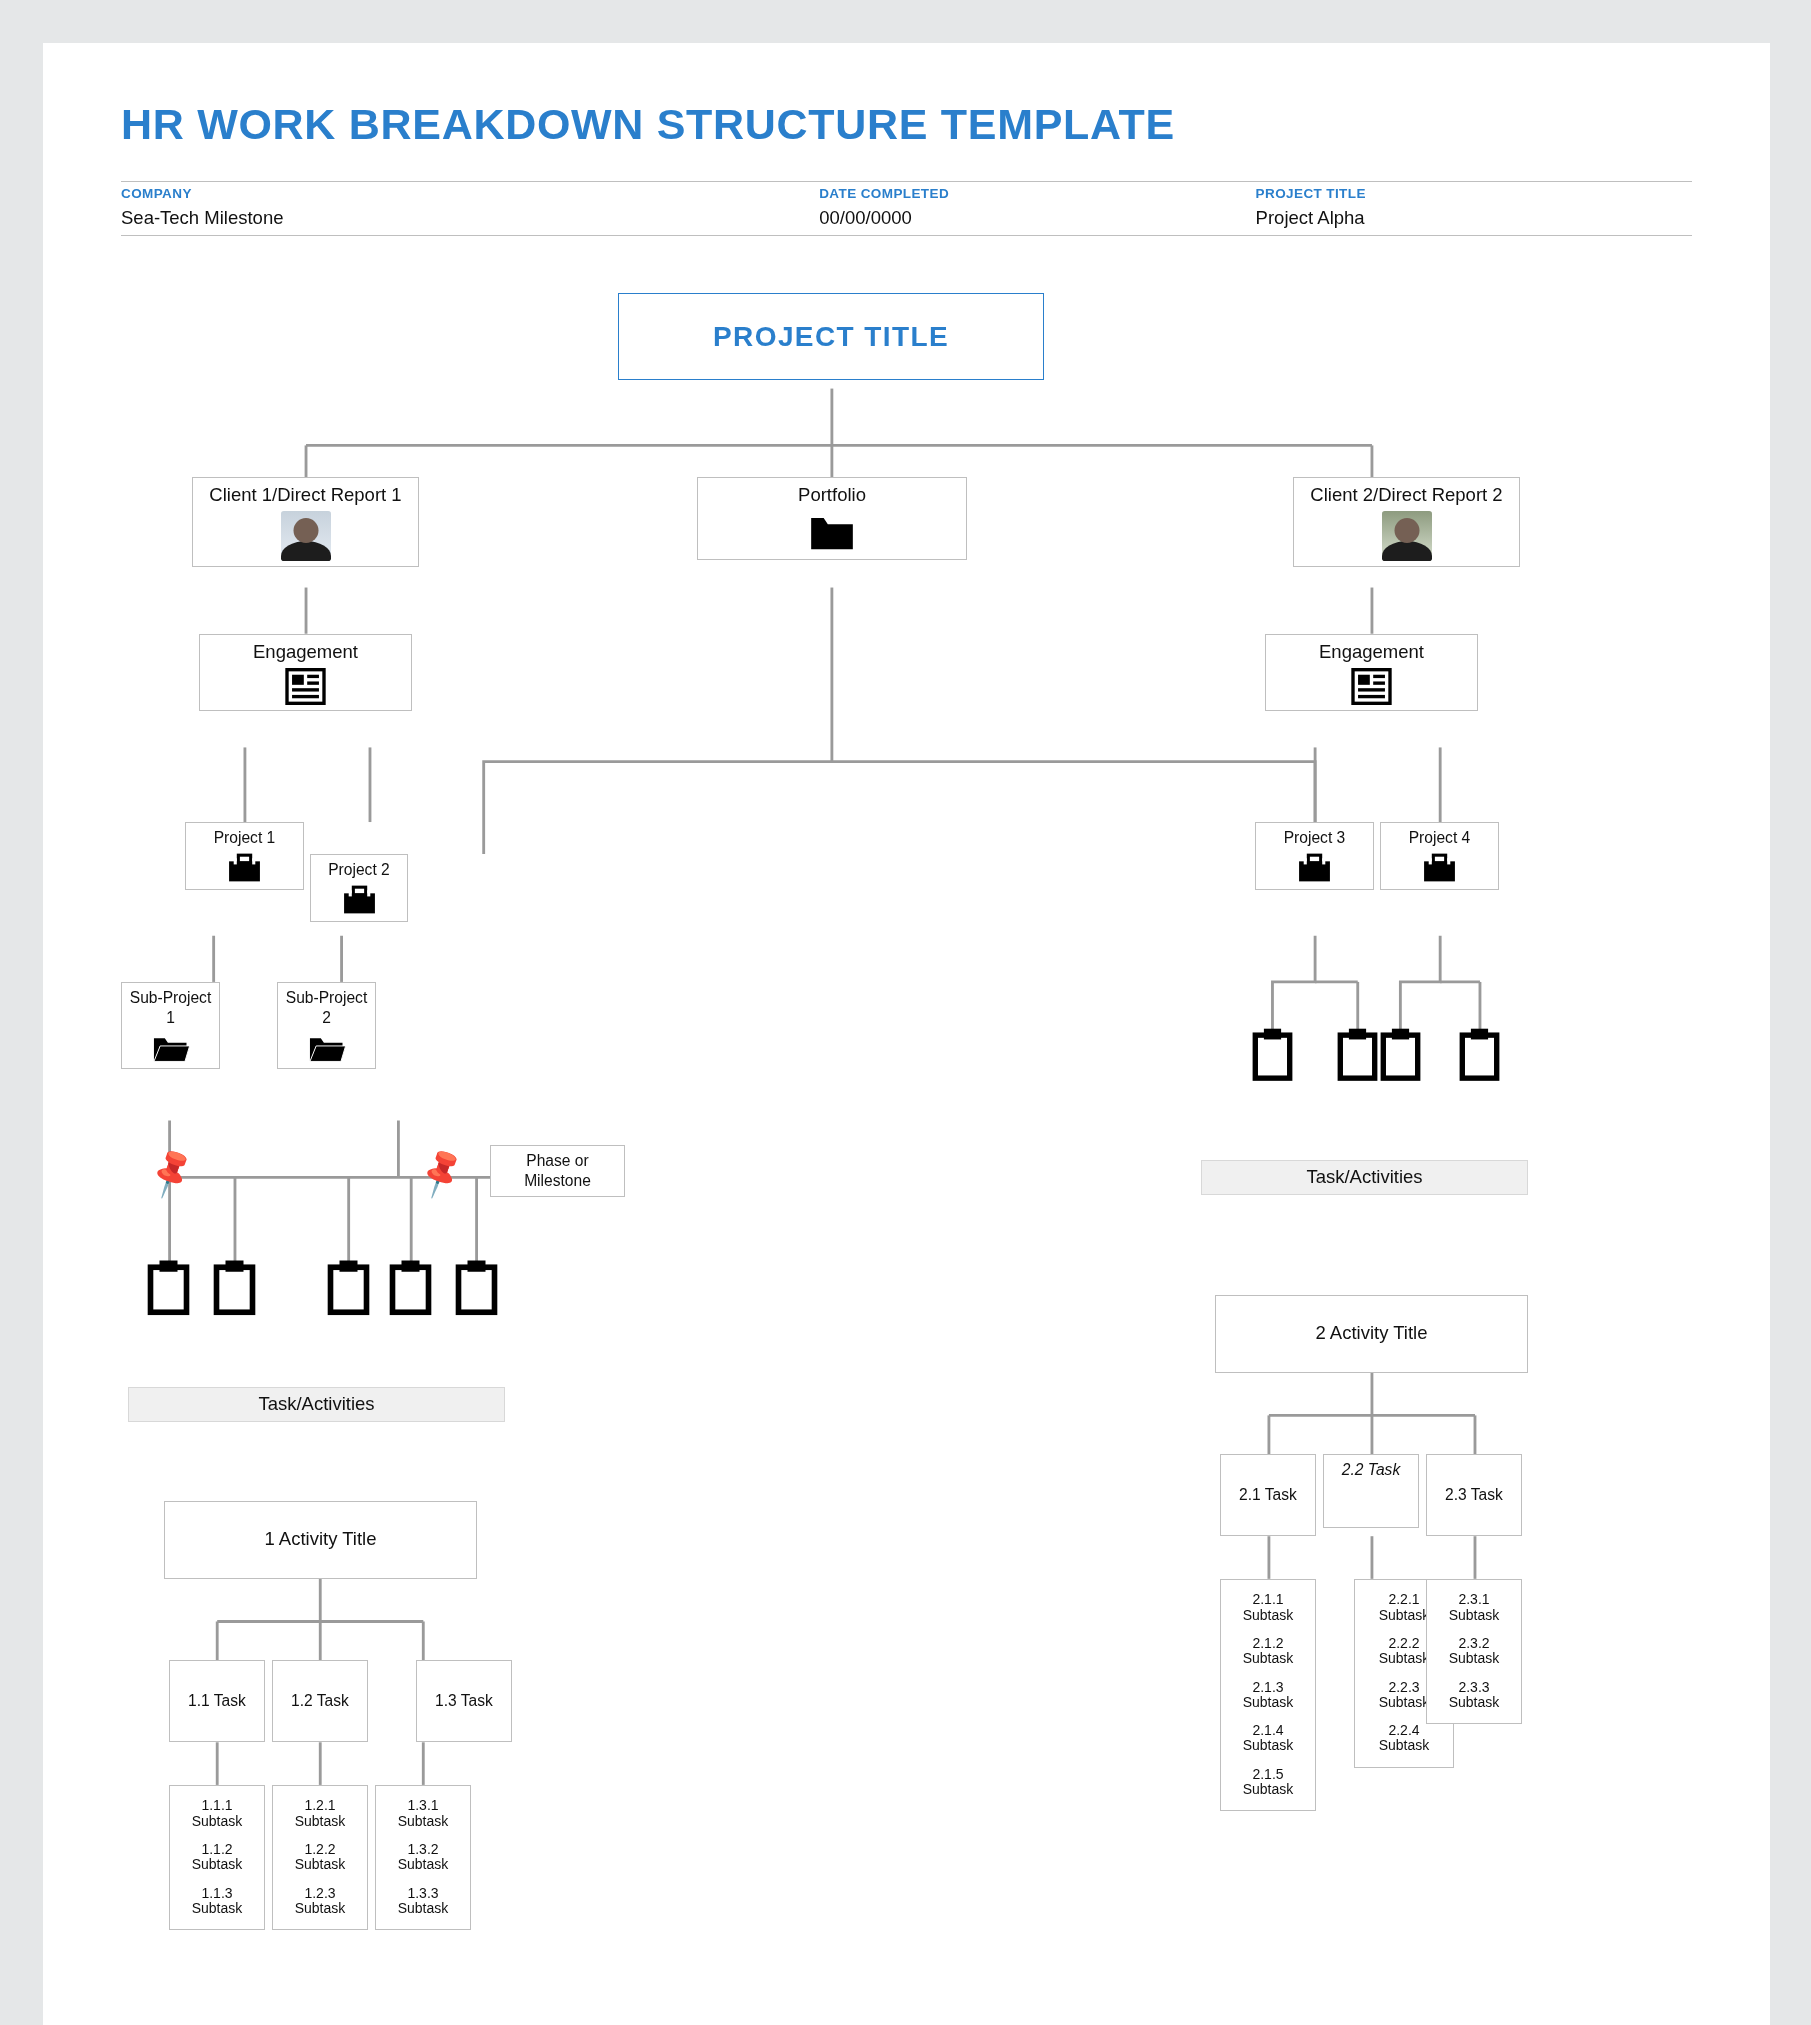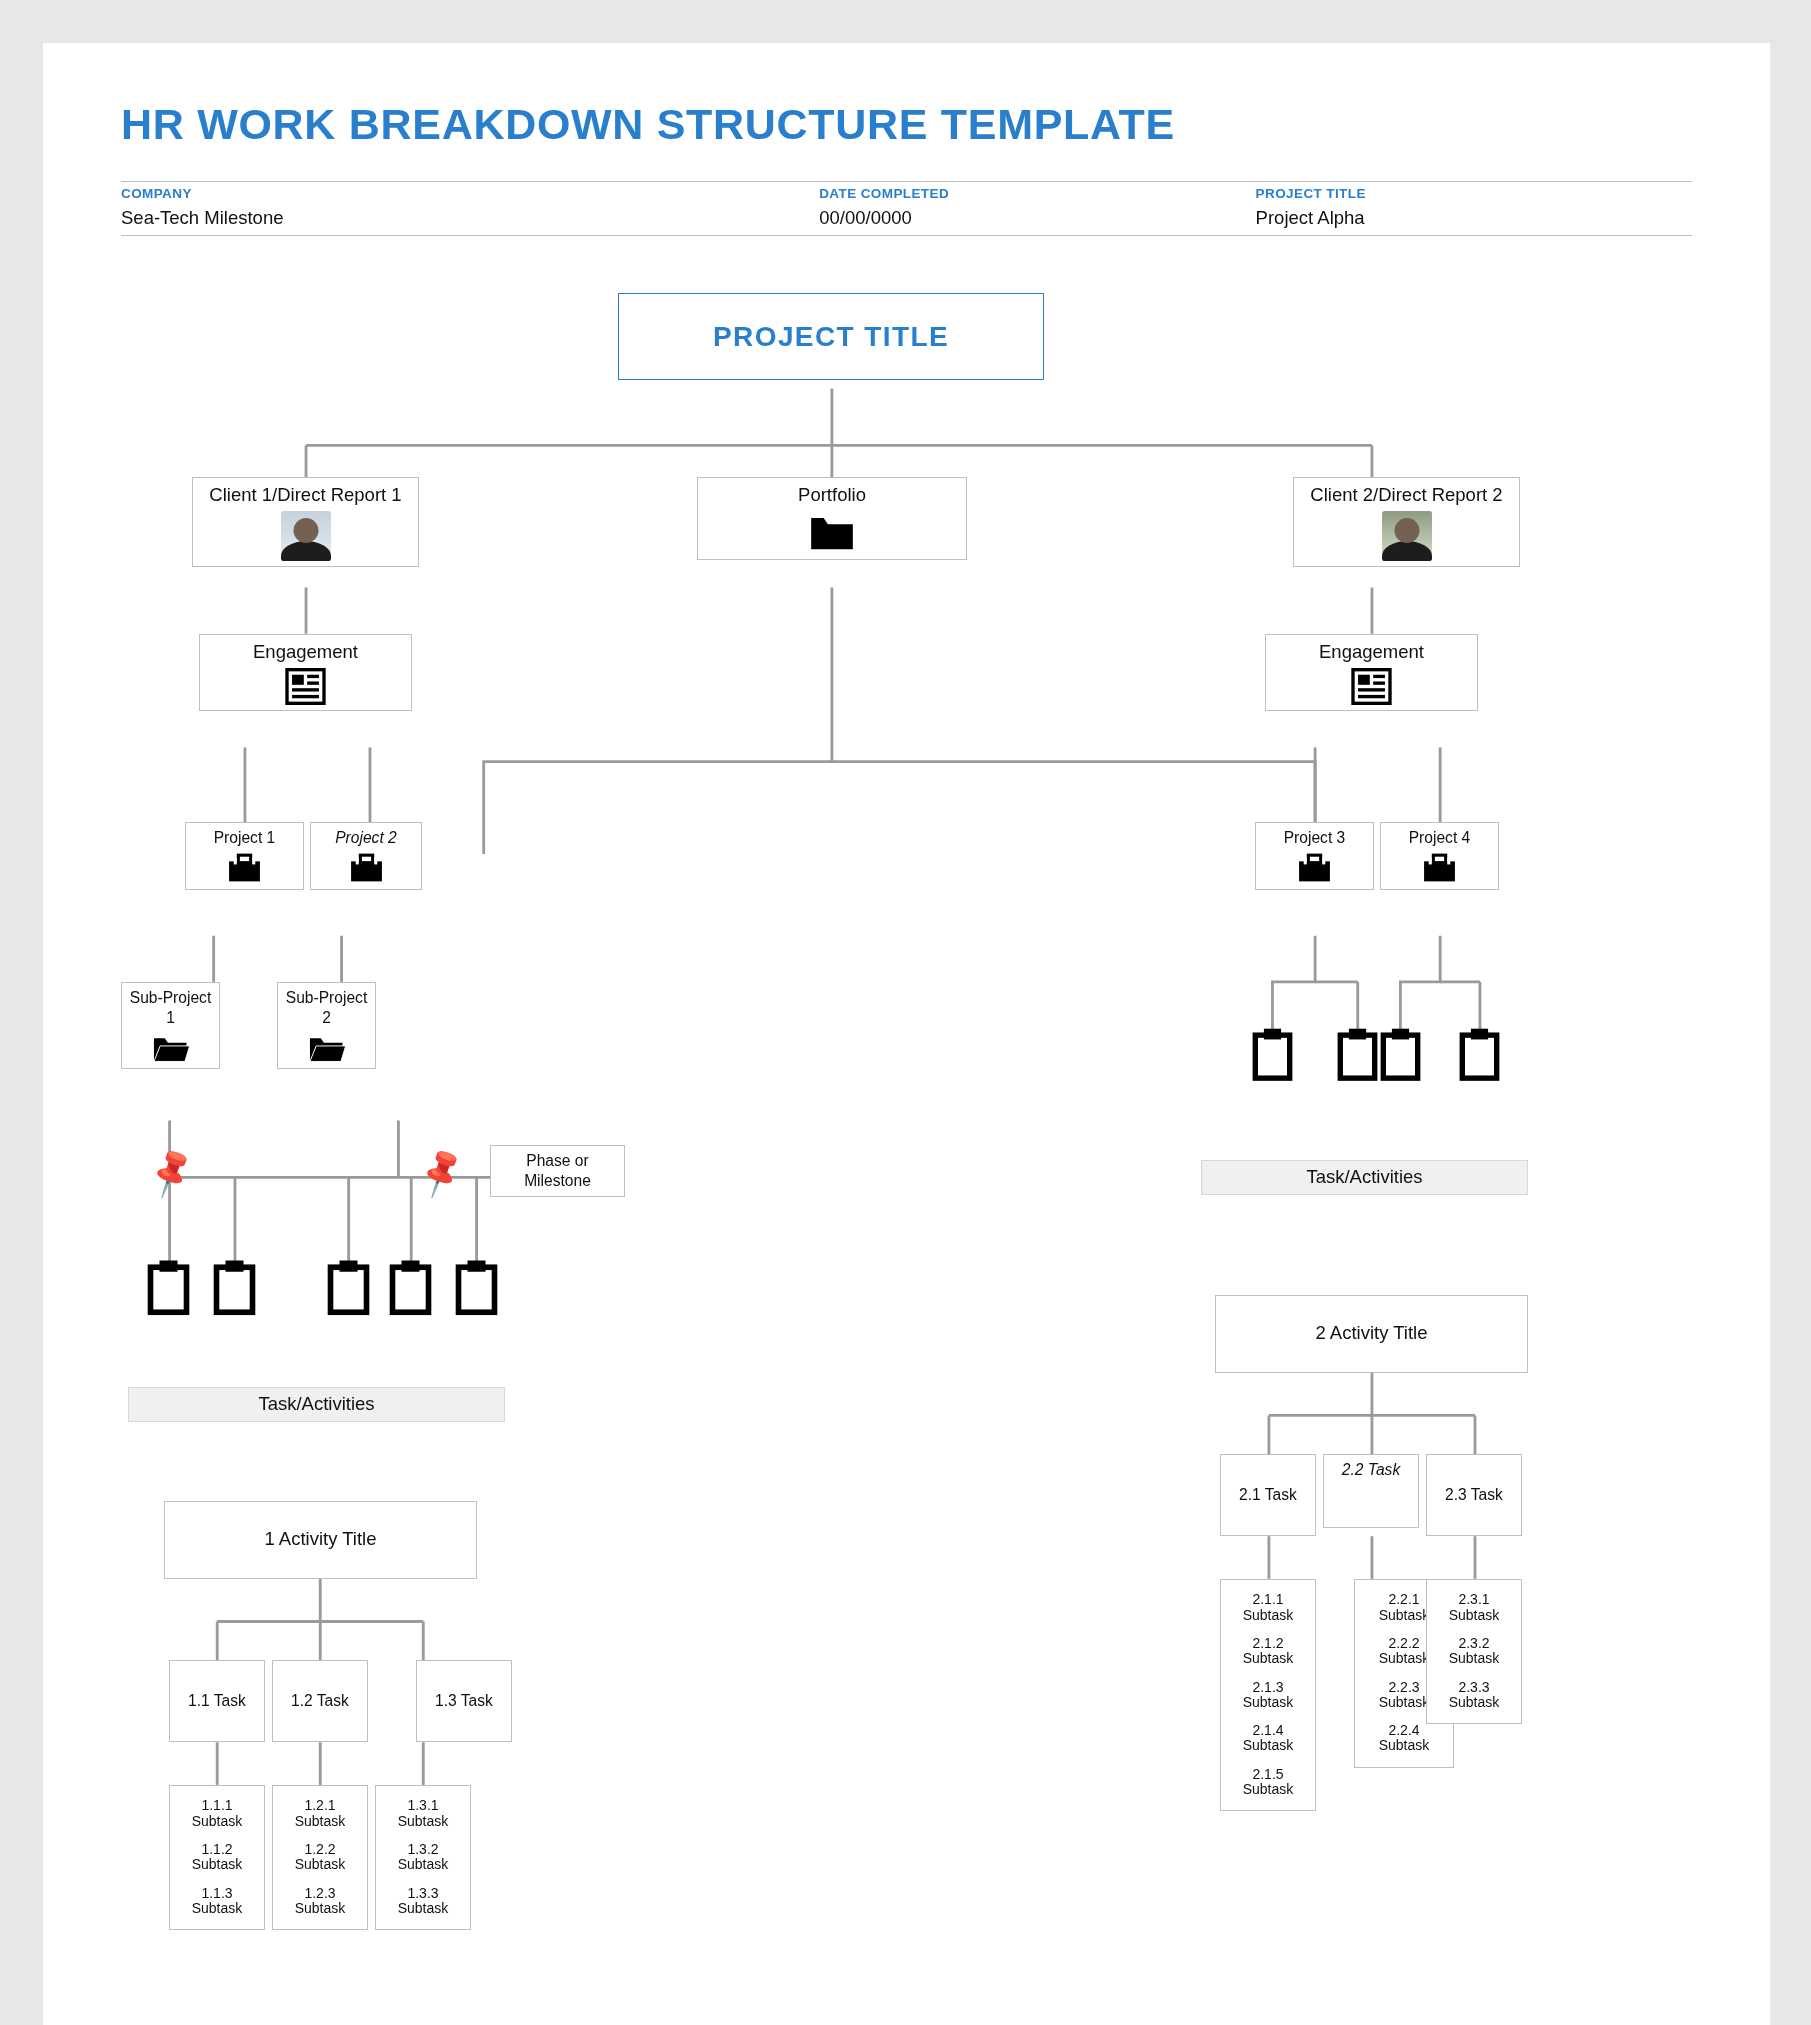--- a/index.html
+++ b/index.html
@@ -256,21 +256,21 @@
 
     <div class="node small" style="left:64px; top:572px; width:119px;">
       <span>Project 1</span>
       <svg class="icon" width="37" height="31" viewBox="0 0 24 20">
           <rect x="2" y="6" width="20" height="13" fill="#000"></rect>
           <rect x="8" y="2" width="8" height="5" fill="none" stroke="#000" stroke-width="2"></rect>
           <rect x="5" y="4" width="2" height="4" fill="#fff"></rect>
           <rect x="17" y="4" width="2" height="4" fill="#fff"></rect>
         </svg>
     </div>
-    <div class="node small" style="left:189px; top:572px; width:112px;font-style:italic;">
+    <div class="node small" style="left:189px; top:604px; width:98px;">
       <span>Project 2</span>
       <svg class="icon" width="37" height="31" viewBox="0 0 24 20">
           <rect x="2" y="6" width="20" height="13" fill="#000"></rect>
           <rect x="8" y="2" width="8" height="5" fill="none" stroke="#000" stroke-width="2"></rect>
           <rect x="5" y="4" width="2" height="4" fill="#fff"></rect>
           <rect x="17" y="4" width="2" height="4" fill="#fff"></rect>
         </svg>
     </div>
 
     <div class="node small" style="left:1134px; top:572px; width:119px;">

